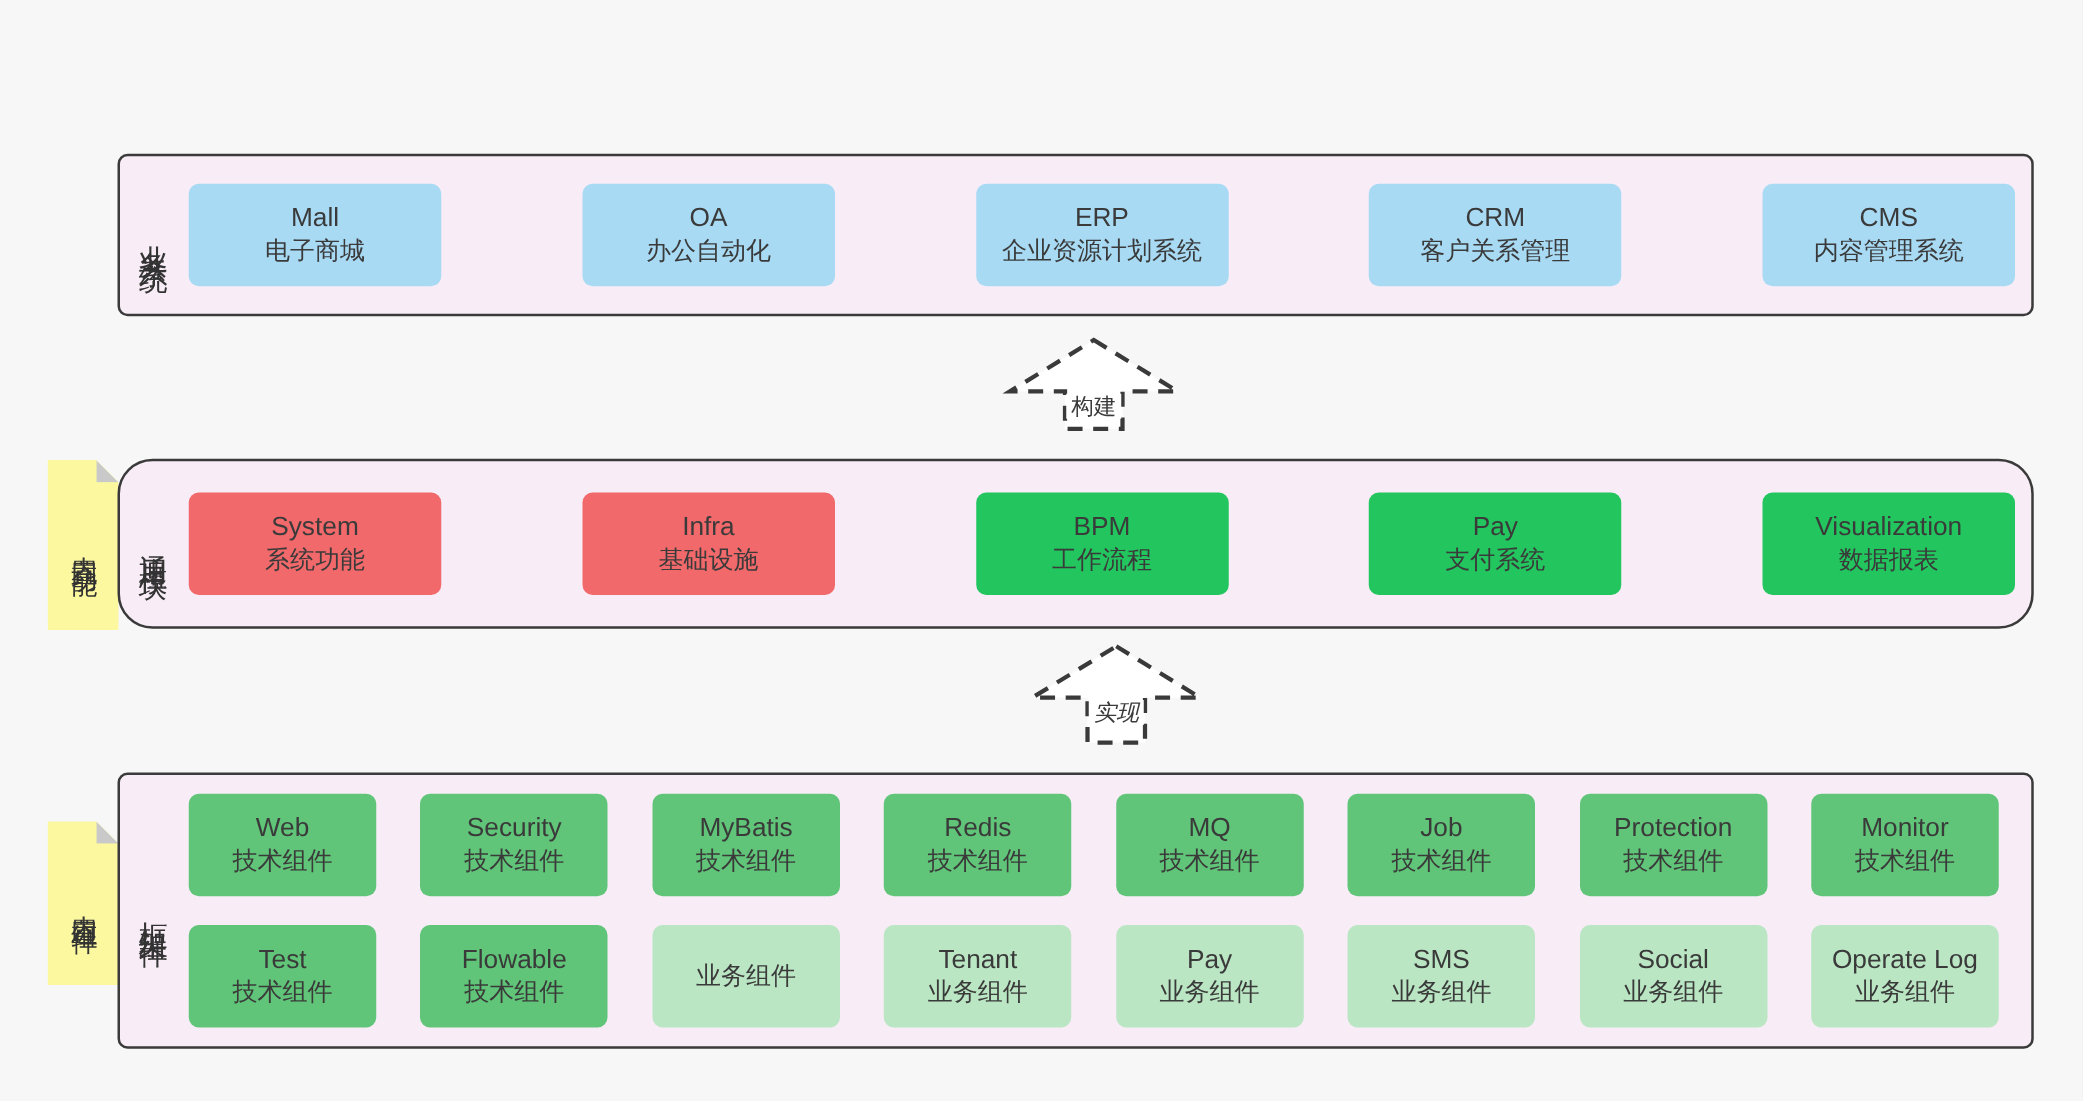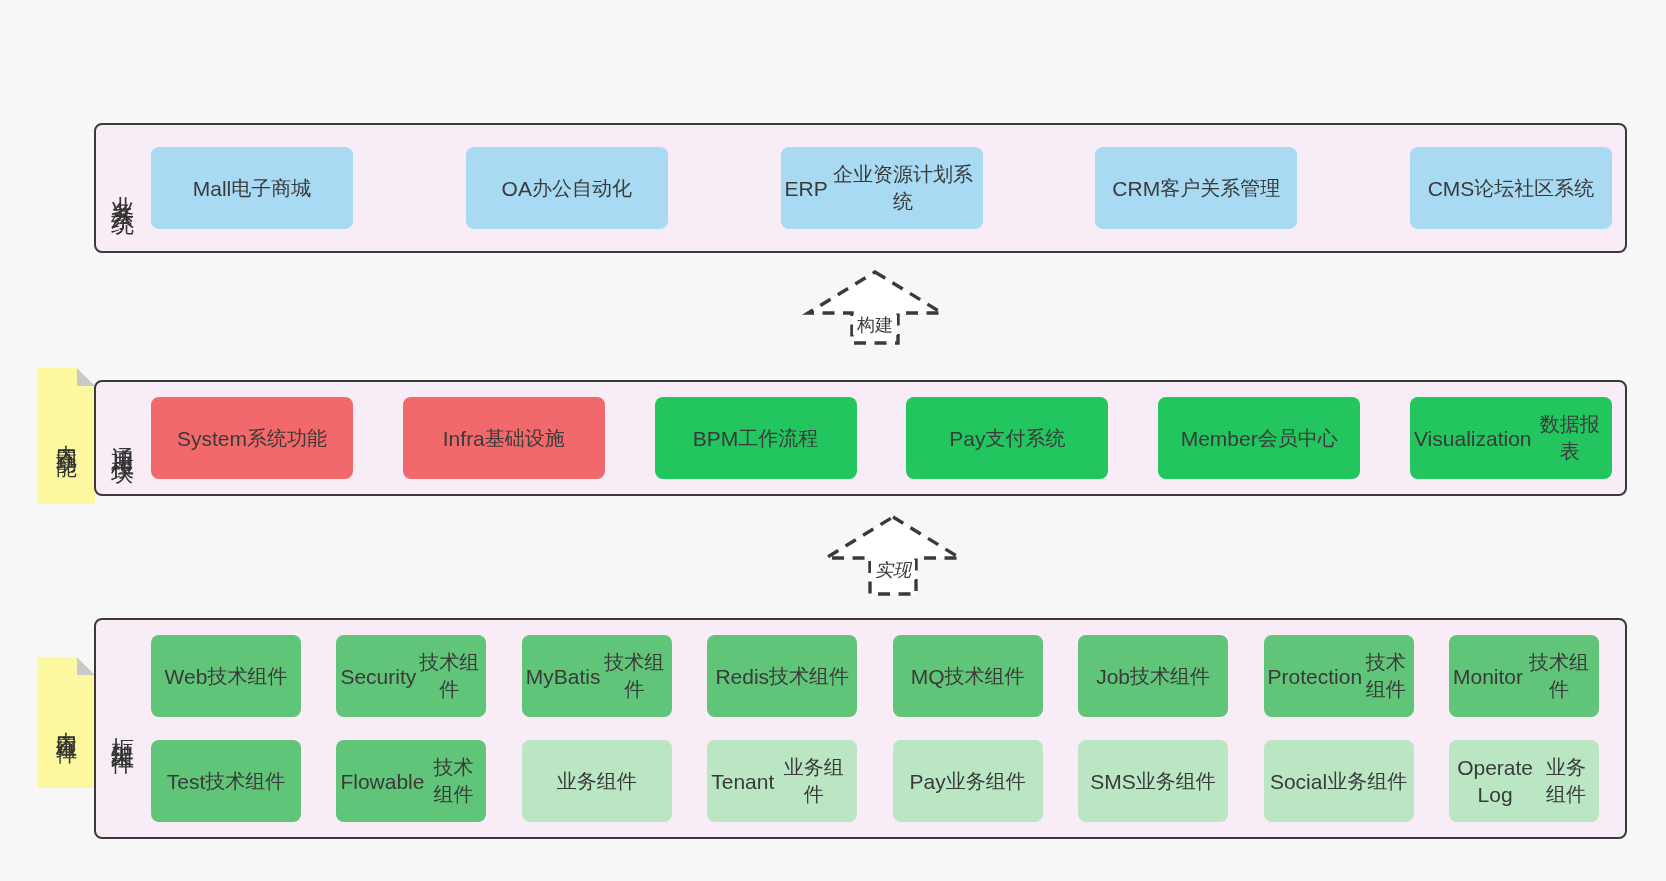--- a/index.html
+++ b/index.html
@@ -6,38 +6,38 @@
   body { background:#e9e9e9; font-family:"Liberation Sans","DejaVu Sans",sans-serif; }
   .page { position:relative; width:1666px; height:881px; background:#f7f7f7; overflow:hidden; }
 
   
   .section {
     position:absolute; left:94px; width:1533px;
     background:#f8edf7; border:2px solid #3a3a3a; border-radius:8px;
     box-sizing:border-box; display:flex;
   }
   .section.business   { top:123px; height:130px; }
-  .section.modules    { top:380px; height:116px; }
+  .section.modules    { top:367px; height:136px;border-radius:28px; }
   .section.components { top:618px; height:221px; }
 
   .vlabel-wrap { width:55px; display:flex; align-items:center; justify-content:center; flex:none; }
   .vlabel {
     writing-mode:vertical-rl; text-orientation:upright;
     font-size:23px; letter-spacing:5px; color:#333;
   }
 
   .boxes { flex:1; display:flex; justify-content:space-between; align-items:center; padding-right:13px; }
 
   .rows { flex:1; display:flex; flex-direction:column; justify-content:center; gap:23px; padding-right:26px; }
   .boxes-row { display:flex; justify-content:space-between; }
 
   
   .box {
     width:202px; min-height:82px; border-radius:8px; box-sizing:border-box;
-    display:flex; flex-direction:row; align-items:center; justify-content:center;
+    display:flex; flex-direction:column; align-items:center; justify-content:center;
     text-align:center; padding:2px 4px;
   }
   .components .box { width:150px; }
   .box .en { font-size:21px; line-height:27px; color:#3a3a3a; }
   .box .zh { font-size:20px; line-height:27px; color:#3a3a3a; }
   .blue     { background:#a8daf4; }
   .red      { background:#f2696b; }
   .pink     { background:#22c55e; }
   .green    { background:#60c578; }
   .green-lt { background:#bae6c3; }
@@ -97,21 +97,21 @@
       <div class="box blue">
         <div class="en">ERP</div>
         <div class="zh">企业资源计划系统</div>
       </div>
       <div class="box blue">
         <div class="en">CRM</div>
         <div class="zh">客户关系管理</div>
       </div>
       <div class="box blue">
         <div class="en">CMS</div>
-        <div class="zh">论坛社区系统</div>
+        <div class="zh">内容管理系统</div>
       </div>
     </div>
   </div>
 
   <svg class="arrow-svg" style="left:785px; top:265px;" width="180" height="85">
     <polygon points="90,7 157,48 113,48 113,78 67,78 67,48 23,48"></polygon>
   </svg>
   <div class="arrow-label" style="left:853px; top:315px;">构建</div>
 
   <div class="section modules">
@@ -129,24 +129,20 @@
       </div>
       <div class="box pink">
         <div class="en">BPM</div>
         <div class="zh">工作流程</div>
       </div>
       <div class="box pink">
         <div class="en">Pay</div>
         <div class="zh">支付系统</div>
       </div>
       <div class="box pink">
-        <div class="en">Member</div>
-        <div class="zh">会员中心</div>
-      </div>
-      <div class="box pink">
         <div class="en">Visualization</div>
         <div class="zh">数据报表</div>
       </div>
     </div>
   </div>
 
   <svg class="arrow-svg" style="left:803px; top:510px;" width="180" height="90">
     <polygon points="90,7 157,48 113,48 113,84 67,84 67,48 23,48"></polygon>
   </svg>
   <div class="arrow-label" style="left:871px; top:560px;font-style:italic;">实现</div>

